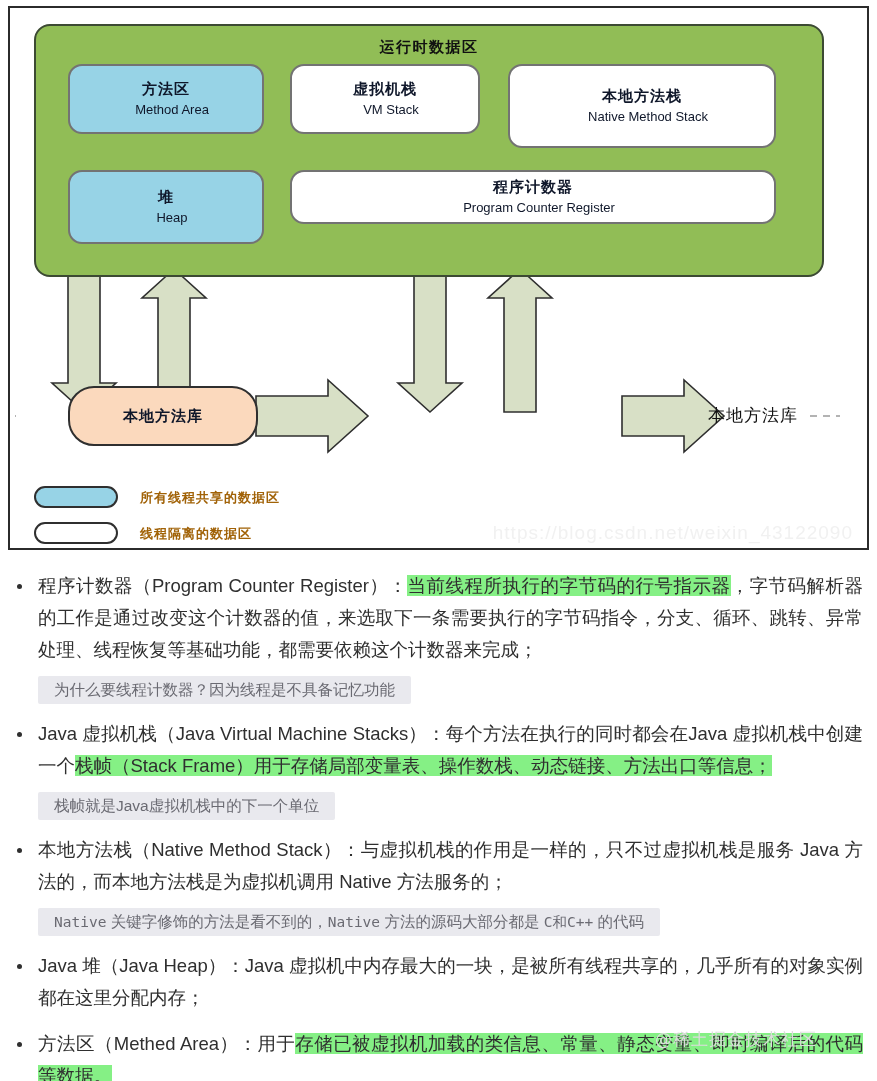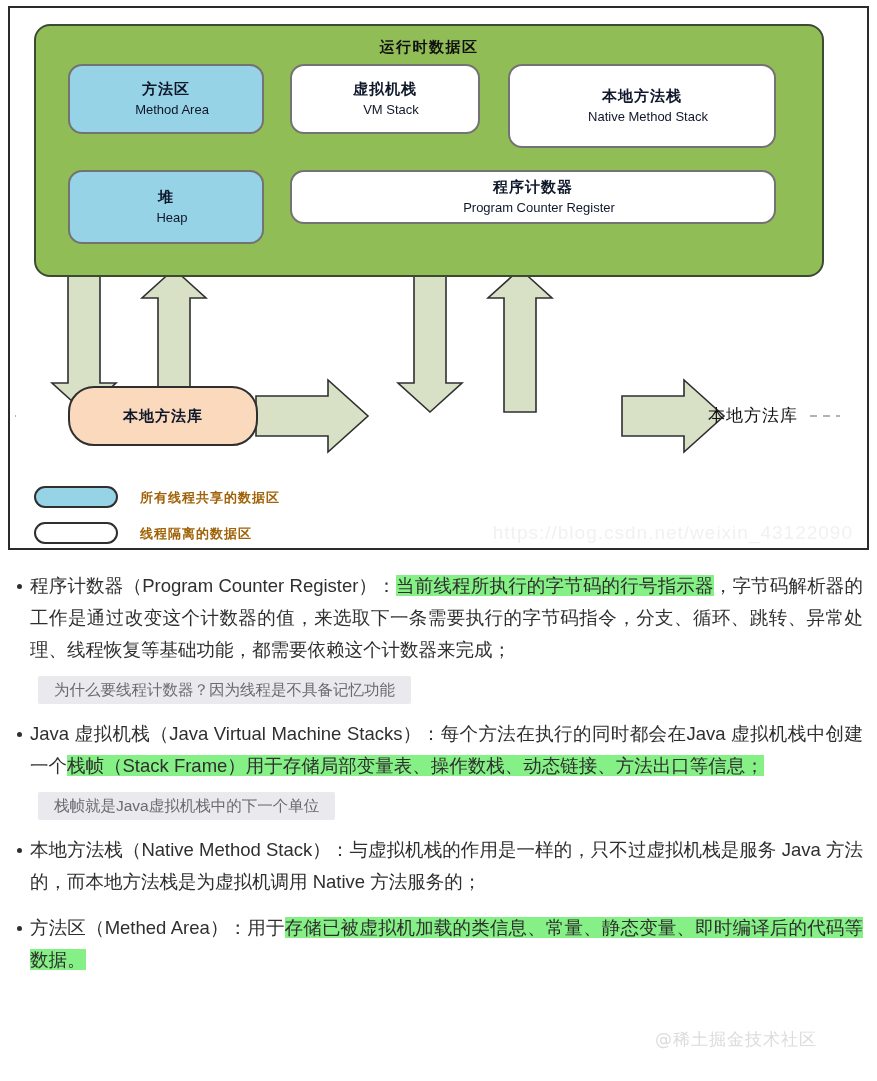--- a/index.html
+++ b/index.html
@@ -105,21 +105,21 @@
   }
 
   
   #article {
     position: absolute;
     left: 0; top: 570px;
     width: 877px;
   }
   .bullet {
     position: relative;
-    padding-left: 30px;
+    padding-left: 38px;
     margin: 0 0 6px 0;
     font-family: "Liberation Sans", "DejaVu Sans", sans-serif;
     font-size: 18.5px;
     line-height: 32px;
     color: #2f2f2f;
     padding-right: 14px;
     text-align: justify;
   }
   .bullet::before {
     content: "";
@@ -242,20 +242,26 @@
   <p class="bullet">
     <span>Java 虚拟机栈（Java Virtual Machine Stacks）：每个方法在执行的同时都会在Java 虚拟机栈中创建一个</span><span class="hl">栈帧（Stack Frame）用于存储局部变量表、操作数栈、动态链接、方法出口等信息；</span>
   </p>
   <span class="note-wrap">
     <span class="note">栈帧就是Java虚拟机栈中的下一个单位</span>
   </span>
 
   <p class="bullet">
     <span>本地方法栈（Native Method Stack）：与虚拟机栈的作用是一样的，只不过虚拟机栈是服务 Java 方法的，而本地方法栈是为虚拟机调用 Native 方法服务的；</span>
   </p>
-
+  <span class="note-wrap">
+    <span class="note"><span class="mono">Native</span><span> 关键字修饰的方法是看不到的，</span><span class="mono">Native</span><span> 方法的源码大部分都是 </span><span class="mono">C和C++</span><span> 的代码</span></span>
+  </span>
+
+  <p class="bullet">
+    <span>Java 堆（Java Heap）：Java 虚拟机中内存最大的一块，是被所有线程共享的，几乎所有的对象实例都在这里分配内存；</span>
+  </p>
 
   <p class="bullet" style="margin-top:14px;">
     <span>方法区（Methed Area）：用于</span><span class="hl">存储已被虚拟机加载的类信息、常量、静态变量、即时编译后的代码等数据。</span>
   </p>
 </div>
 
 <div id="page-watermark">@稀土掘金技术社区</div>
 
 </body></html>

